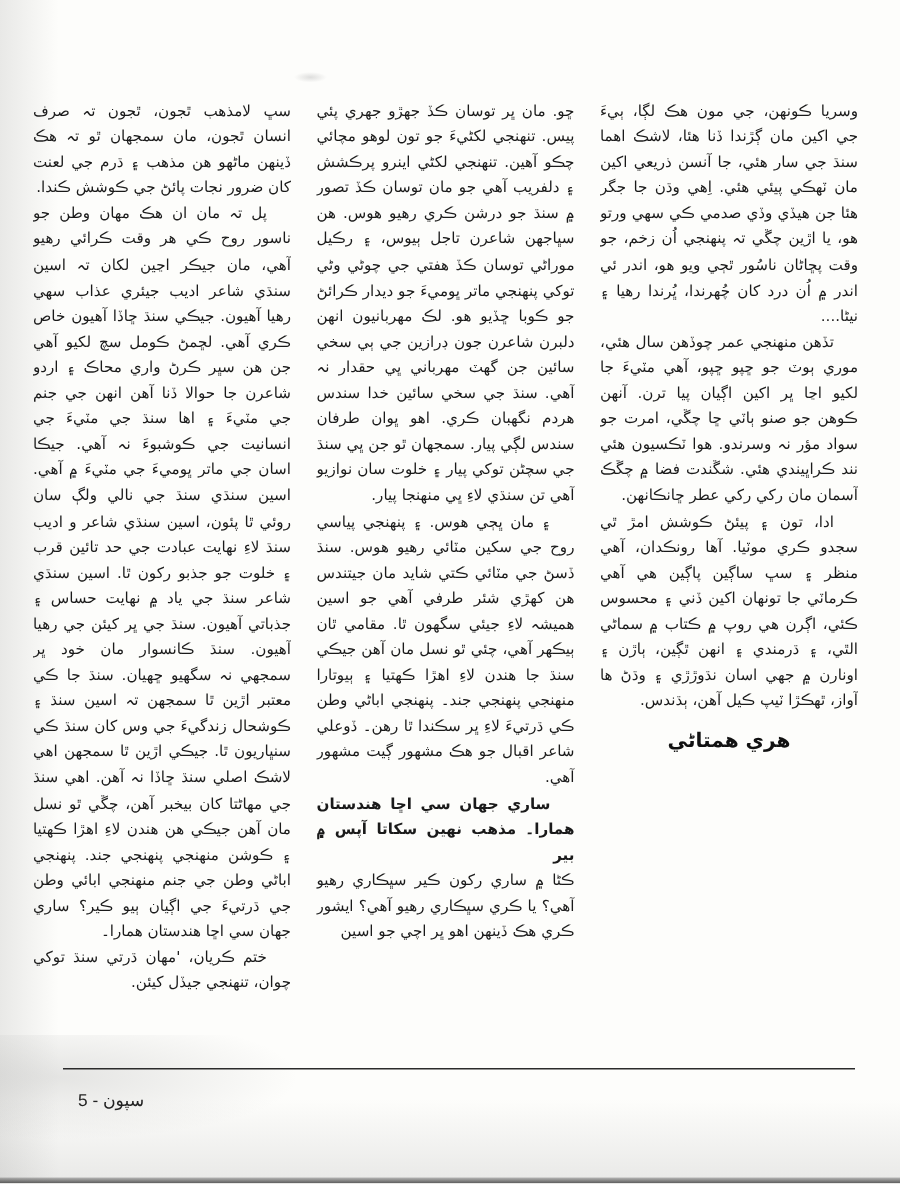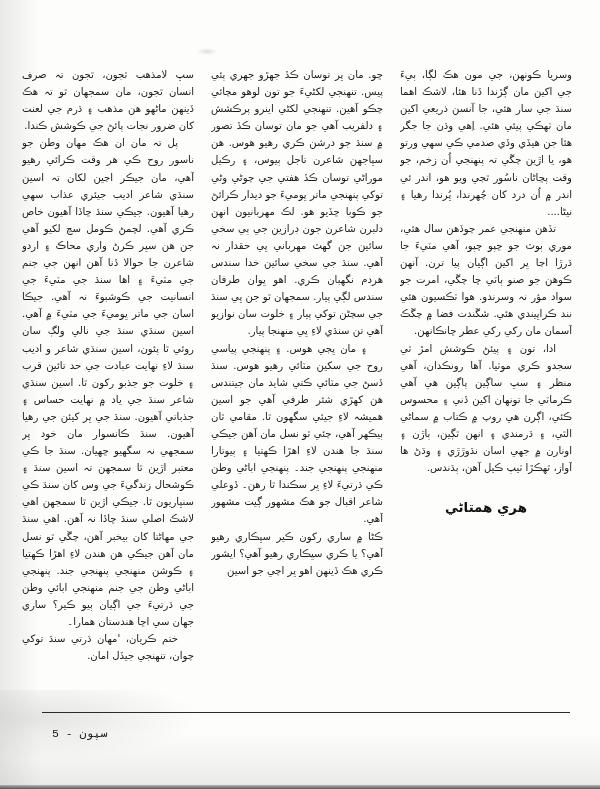--- a/index.html
+++ b/index.html
@@ -79,21 +79,21 @@
     text-indent: 16px;
   }
   .col p.noindent { text-indent: 0; }
   .col b, .col strong { font-weight: bold; }
   .heading {
     direction: rtl;
     text-align: center;
     font-weight: bold;
     font-size: 13.4px;
     line-height: 21px;
-    margin: 21px 0 3px 0;
+    margin: 8px 0 3px 0;
     color: #111;
   }
   .star-line { text-indent: 0; }
   .star {
     font-size: 11px;
     line-height: 1;
     padding-left: 3px;
   }
   .rule {
     position: absolute;
@@ -103,53 +103,54 @@
     height: 0;
     border-top: 1.4px solid #2b2b2b;
   }
   .footer {
     position: absolute;
     left: 52px;
     top: 726px;
     width: 200px;
     direction: rtl;
     text-align: left;
-    font-family: Liberation Mono, monospace;
+    font-family: Liberation Sans, sans-serif;
     font-size: 11.5px;
     color: #222;
     letter-spacing: 0.5px;
   }
 </style>
 </head>
 <body>
 
 <div class="page">
 
   <div class="scan-shade-left"></div>
   <div class="scan-shade-bottom"></div>
   <div class="scan-smudge"></div>
   <div class="scan-top-mark"></div>
 
   <div class="columns">
 
     <div class="col">
       <p class="noindent">سڀ لامذهب ٿجون، ٿجون تہ صرف انسان ٿجون، مان سمجهان ٿو تہ هڪ ڏينهن ماڻهو هن مذهب ۽ ڌرم جي لعنت کان ضرور نجات پائڻ جي ڪوشش ڪندا.</p>
       <p>پل تہ مان ان هڪ مهان وطن جو ناسور روح ڪي هر وقت ڪرائي رهيو آهي، مان جيڪر اڃين لکان تہ اسين سنڌي شاعر اديب جيئري عذاب سهي رهيا آهيون. جيڪي سنڌ ڇاڏا آهيون خاص ڪري آهي. لڇمڻ ڪومل سچ لکيو آهي جن هن سڀر ڪرڻ واري محاڪ ۽ اردو شاعرن جا حوالا ڏنا آهن انهن جي جنم جي مٽيءَ ۽ اها سنڌ جي مٽيءَ جي انسانيت جي ڪوشبوءَ نہ آهي. جيڪا اسان جي ماتر ڀوميءَ جي مٽيءَ ۾ آهي. اسين سنڌي سنڌ جي نالي ولڳ سان روئي ٿا پئون، اسين سنڌي شاعر و اديب سنڌ لاءِ نهايت عبادت جي حد تائين قرب ۽ خلوت جو جذبو رکون ٿا. اسين سنڌي شاعر سنڌ جي ياد ۾ نهايت حساس ۽ جذباتي آهيون. سنڌ جي ڀر کيئن جي رهيا آهيون. سنڌ ڪانسوار مان خود ڀر سمجهي نہ سگهيو ڇهيان. سنڌ جا ڪي معتبر اڙين ٿا سمجهن تہ اسين سنڌ ۽ ڪوشحال زندگيءَ جي وس کان سنڌ ڪي سنڀاريون ٿا. جيڪي اڙين ٿا سمجهن اهي لاشڪ اصلي سنڌ ڇاڏا نہ آهن. اهي سنڌ جي مهاڻتا کان بيخبر آهن، چڱي ٿو نسل مان آهن جيڪي هن هندن لاءِ اهڙا ڪهتيا ۽ ڪوشن منهنجي پنهنجي جند. پنهنجي اباڻي وطن جي جنم منهنجي ابائي وطن جي ڌرتيءَ جي اڳيان ٻيو ڪير؟ ساري جهان سي اڇا هندستان همارا۔</p>
-      <p>ختم ڪريان، 'مهان ڌرتي سنڌ توکي چوان، تنهنجي جيڏل امان.</p>
+      <p>ختم ڪريان، 'مهان ڌرتي سنڌ توکي چوان، تنهنجي جيڏل کيئن.</p>
     </div>
 
     <div class="col">
       <p class="noindent">ڇو. مان ڀر توسان ڪڏ جهڙو جهري پئي پيس. تنهنجي لکڻيءَ جو تون لوهو مچائي چڪو آهين. تنهنجي لکڻي اينرو پرڪشش ۽ دلفريب آهي جو مان توسان ڪڏ تصور ۾ سنڌ جو درشن ڪري رهيو هوس. هن سڀاجهن شاعرن تاجل ٻيوس، ۽ رڪيل موراڻي توسان ڪڏ هفتي جي چوڻي وڻي توکي پنهنجي ماتر ڀوميءَ جو ديدار ڪرائڻ جو ڪوبا ڇڏيو هو. لڪ مهربانيون انهن دلبرن شاعرن جون ڊرازين جي ٻي سخي سائين جن گهٽ مهرباني ڀي حقدار نہ آهي. سنڌ جي سخي سائين خدا سندس هردم نگهبان ڪري. اهو ڀوان طرفان سندس لڳي پيار. سمجهان ٿو جن ڀي سنڌ جي سچڻن توکي پيار ۽ خلوت سان نوازيو آهي تن سنڌي لاءِ ڀي منهنجا پيار.</p>
       <p>۽ مان ڀڄي هوس. ۽ پنهنجي پياسي روح جي سکين مٽائي رهيو هوس. سنڌ ڏسڻ جي مٽائي ڪتي شايد مان جيتندس هن کهڙي شئر طرفي آهي جو اسين هميشہ لاءِ جيئي سگهون ٿا. مقامي ٿان ٻيڪهر آهي، چئي ٿو نسل مان آهن جيڪي سنڌ جا هندن لاءِ اهڙا ڪهتيا ۽ ٻيوتارا منهنجي پنهنجي جند۔ پنهنجي اباڻي وطن ڪي ڌرتيءَ لاءِ ڀر سڪندا ٿا رهن۔ ڏوعلي شاعر اقبال جو هڪ مشهور ڳيت مشهور آهي.</p>
+      <p><b>ساري جهان سي اڇا هندستان همارا۔ مذهب نهين سکاتا آپس ۾ بير</b></p>
       <p class="noindent">ڪڻا ۾ ساري رکون ڪير سڀڪاري رهيو آهي؟ يا ڪري سڀڪاري رهيو آهي؟ ايشور ڪري هڪ ڏينهن اهو ڀر اچي جو اسين</p>
     </div>
 
     <div class="col">
       <p class="noindent">وسريا ڪونهن، جي مون هڪ لڳا، ٻيءَ جي اکين مان ڳڙندا ڏنا هئا، لاشڪ اهما سنڌ جي سار هئي، جا آنسن ذريعي اکين مان ٽهڪي پيئي هئي. اِهي وڌن جا جگر هئا جن هيڏي وڏي صدمي ڪي سهي ورتو هو، يا اڙين چڱي تہ پنهنجي اُن زخم، جو وقت پڇاڻان ناسُور ٿڄي ويو هو، اندر ئي اندر ۾ اُن درد کان چُهرندا، ڀُرندا رهيا ۽ نيڻا....</p>
-      <p>تڏهن منهنجي عمر چوڏهن سال هئي، موري ٻوٽ جو ڇپو ڇپو، آهي مٽيءَ جا ڌرڙا اڃا ڀر اکين اڳيان پيا ترن. آنهن ڪوهن جو صنو ٻاٽي ڇا چڱي، امرت جو سواد مؤر نہ وسرندو. هوا ٽڪسيون هئي نند ڪراڀيندي هئي. شڱندت فضا ۾ چڱڪ آسمان مان رکي رکي عطر ڇانڪانهن.</p>
+      <p>تڏهن منهنجي عمر چوڏهن سال هئي، موري ٻوٽ جو ڇپو ڇپو، آهي مٽيءَ جا لکيو اڃا ڀر اکين اڳيان پيا ترن. آنهن ڪوهن جو صنو ٻاٽي ڇا چڱي، امرت جو سواد مؤر نہ وسرندو. هوا ٽڪسيون هئي نند ڪراڀيندي هئي. شڱندت فضا ۾ چڱڪ آسمان مان رکي رکي عطر ڇانڪانهن.</p>
       <p>ادا، تون ۽ پيئڻ ڪوشش امڙ ٿي سجدو ڪري موٽيا. آها رونڪدان، آهي منظر ۽ سڀ ساڳين پاڳين هي آهي ڪرماٽي جا تونهان اکين ڏني ۽ محسوس ڪئي، اڳرن هي روپ ۾ ڪتاب ۾ سماڻي الٿي، ۽ ڌرمندي ۽ انهن ٿڳين، ٻاڙن ۽ اونارن ۾ جهي اسان نڌوڙڙي ۽ وڌڻ ها آواز، ٿهڪڙا ٽيپ ڪيل آهن، ٻڌندس.</p>
       <div class="heading">هري همتاڻي</div>
     </div>
 
   </div>
 
   <div class="rule"></div>
 
   <div class="footer">سپون - 5</div>
 

